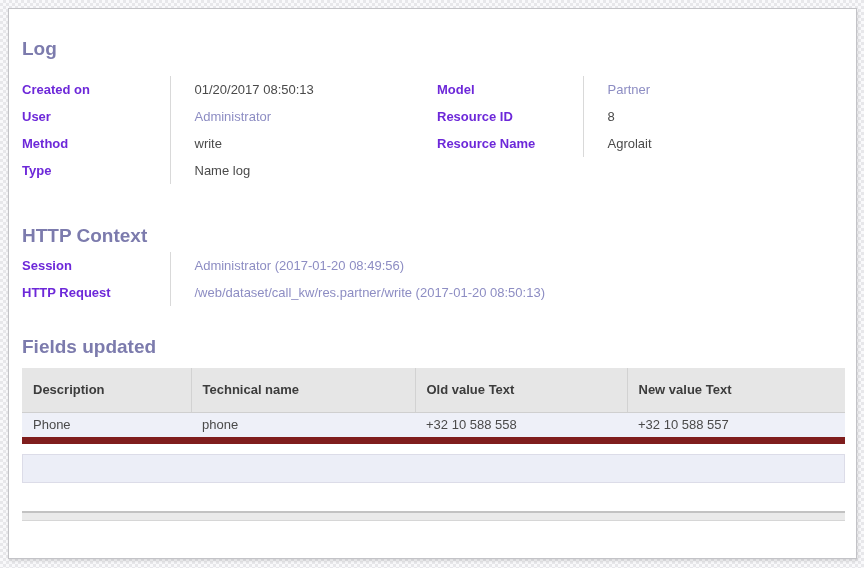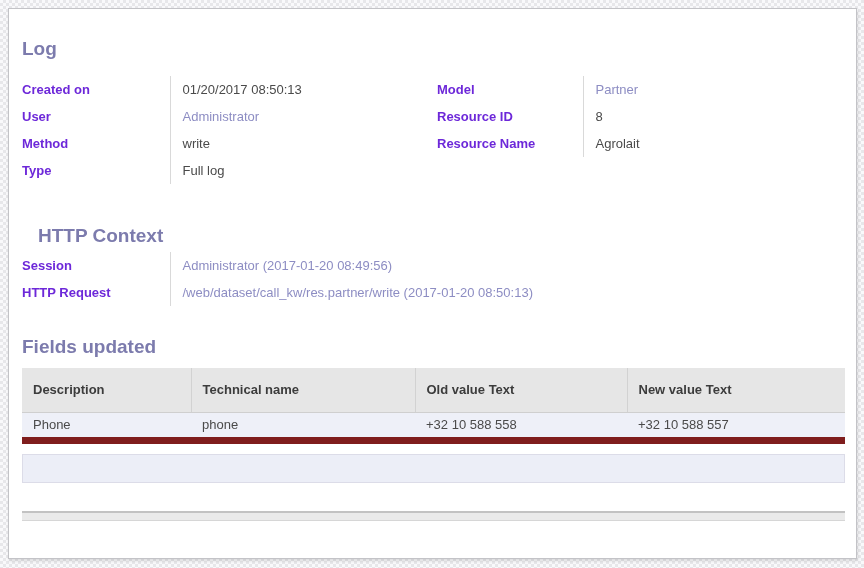--- a/index.html
+++ b/index.html
@@ -22,21 +22,21 @@
   }
   .stitle {
     position: absolute;
     margin: 0;
     font-size: 19px;
     font-weight: bold;
     color: #7c7bad;
     line-height: 20px;
   }
   #title-log      { left: 13px; top: 30px; text-align: right; }
-  #title-http     { left: 13px; top: 217px; margin-left: 16px; }
+  #title-http     { left: 13px; top: 217px; }
   #title-fields   { left: 13px; top: 328px; }
 
   .fgroup { position: absolute; display: table; border-collapse: collapse; }
   #group-log-left  { left: 13px;  top: 67px; }
   #group-log-right { left: 428px; top: 67px; }
   #group-http      { left: 13px;  top: 243px; }
 
   .frow   { display: table-row; }
   .flabel {
     display: table-cell;
@@ -46,21 +46,21 @@
     font-weight: bold;
     color: #6d28d9;
     padding-right: 8px;
   }
   #group-log-left  .flabel, #group-http .flabel { width: 148px; }
   #group-log-right .flabel { width: 146px; }
   .fvalue {
     display: table-cell;
     vertical-align: middle;
     border-left: 1px solid #d9d9d9;
-    padding-left: 12px;
+    padding-left: 24px;
     font-size: 13px;
     color: #4a4a4a;
     white-space: nowrap;
   }
   a.link {
     color: #8d8dc3;
     text-decoration: none;
     cursor: pointer;
   }
 
@@ -127,21 +127,21 @@
       <div class="fvalue">
         <a class="link">Administrator</a>
       </div>
     </div>
     <div class="frow">
       <div class="flabel">Method</div>
       <div class="fvalue">write</div>
     </div>
     <div class="frow">
       <div class="flabel">Type</div>
-      <div class="fvalue">Full log</div>
+      <div class="fvalue">Name log</div>
     </div>
   </div>
 
   <div class="fgroup" id="group-log-right">
     <div class="frow">
       <div class="flabel">Model</div>
       <div class="fvalue">
         <a class="link">Partner</a>
       </div>
     </div>

